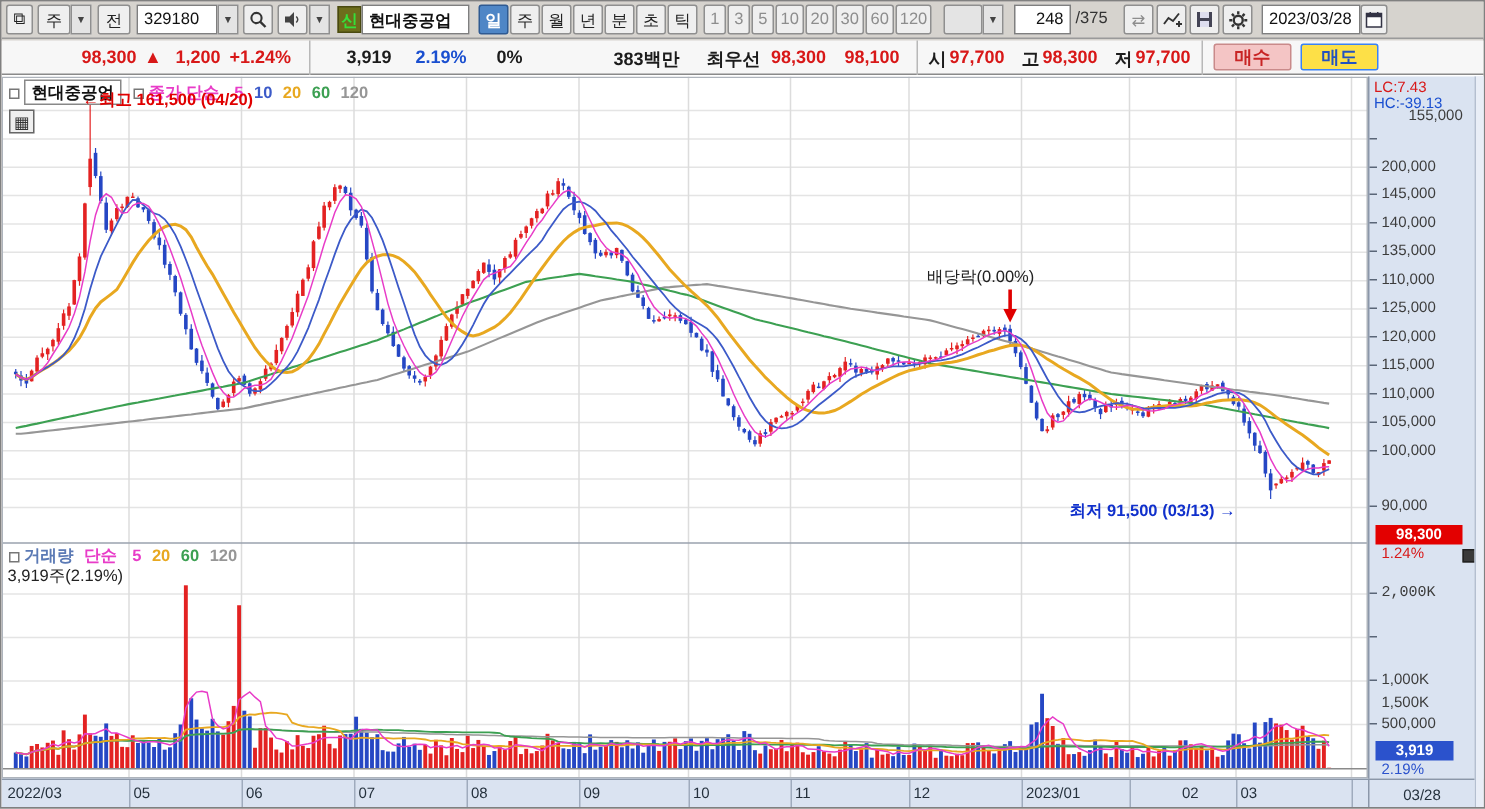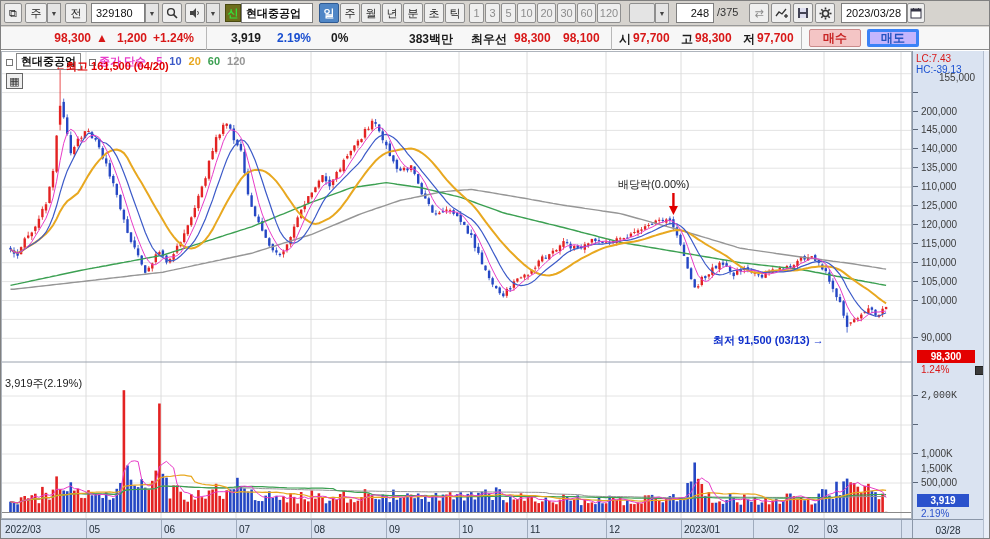--- a/index.html
+++ b/index.html
@@ -20,21 +20,21 @@
       color:#35e03a;font-size:11px;font-weight:bold;display:flex;align-items:center;justify-content:center;}
   .lbl{position:absolute;top:5px;font-size:11px;color:#333;}
   
   #row2{position:absolute;left:0;top:26px;width:990px;height:23px;background:#f7f7f7;border-bottom:1px solid #8a8a8a;font-size:12px;}
   #row2 .v{position:absolute;top:4px;font-weight:bold;}
   #row2 .red{color:#d81818;} #row2 .blue{color:#1a4fd0;} #row2 .blk{color:#1c1c1c;}
   #row2 .div{position:absolute;top:0;width:1px;height:23px;background:#b8b8b8;}
   .trade-btn{position:absolute;top:2px;width:52px;height:18px;font-size:12px;font-weight:bold;
       display:flex;align-items:center;justify-content:center;border-radius:2px;cursor:default;}
   #buybtn{background:#f4c5c5;border:1px solid #c98a8a;color:#c82424;}
-  #sellbtn{background:#c4b5fd;border:3px solid #3b82f6;color:#2252c0;}
+  #sellbtn{background:#fde047;border:1px solid #3b82f6;color:#2252c0;}
   
   #chartwrap{position:absolute;left:0;top:49px;width:990px;height:490px;background:#fff;}
   #plot{position:absolute;left:0;top:1px;}
   #yaxis{position:absolute;left:911px;top:1px;width:79px;height:468px;background:#dae3f1;border-left:1px solid #8b97a9;font-size:10px;color:#3c3c3c;}
   #ystrip{position:absolute;left:982px;top:1px;width:8px;height:489px;background:#e9eef7;border-left:1px solid #b4bfd0;}
   #xaxis{position:absolute;left:0;top:469px;width:911px;height:21px;background:#dae3f1;border-top:1px solid #8b97a9;font-size:10px;color:#24303c;}
   #corner{position:absolute;left:911px;top:469px;width:71px;height:21px;background:#dae3f1;border-top:1px solid #8b97a9;border-left:1px solid #8b97a9;
       display:flex;align-items:center;justify-content:center;font-size:10px;color:#24303c;}
   .tick{position:absolute;left:8px;white-space:nowrap;}
   .tickdash{position:absolute;left:0;width:5px;height:1px;background:#5a6678;}
@@ -965,20 +965,25 @@
         <line x1="0" x2="911" y1="461.5" y2="461.5" stroke="#8a8a8a"></line>
         <rect x="0.5" y="0.5" width="910" height="467" fill="none" stroke="#aeb4bc"></rect>
       </svg>
 
     <div class="legend" style="left:5px;top:3px">
       <span class="chk"></span><span class="namebox">현대중공업</span>
       <span class="chk" style="margin-left:5px"></span><span style="color:#e83cc8;font-weight:bold">종가 단순</span>
       <span id="pricemas"><span style="color: rgb(232, 60, 200); font-weight: bold; margin-left: 7px;">5</span><span style="color: rgb(60, 90, 200); font-weight: bold; margin-left: 7px;">10</span><span style="color: rgb(232, 168, 32); font-weight: bold; margin-left: 7px;">20</span><span style="color: rgb(60, 160, 82); font-weight: bold; margin-left: 7px;">60</span><span style="color: rgb(150, 150, 150); font-weight: bold; margin-left: 7px;">120</span></span>
     </div>
     <div id="gridicon">▦</div>
+    <div class="legend" style="left:5px;top:313px">
+      <span class="chk"></span><span style="color:#5b7ab5;font-weight:bold">거래량</span>
+      <span style="color:#e83cc8;font-weight:bold;margin-left:4px">단순</span>
+      <span id="volmas"><span style="color: rgb(232, 60, 200); font-weight: bold; margin-left: 7px;">5</span><span style="color: rgb(232, 168, 32); font-weight: bold; margin-left: 7px;">20</span><span style="color: rgb(60, 160, 82); font-weight: bold; margin-left: 7px;">60</span><span style="color: rgb(150, 150, 150); font-weight: bold; margin-left: 7px;">120</span></span>
+    </div>
     <div class="legend" style="left:4px;top:326px;color:#222">3,919주(2.19%)</div>
 
     <div class="ann" style="left:54px;top:9px;color:#e00000;font-weight:bold">←최고 161,500 (04/20)</div>
     <div class="ann" style="left:617px;top:127px;color:#222">배당락(0.00%)</div>
     <div class="ann" style="left:712px;top:283px;color:#1030cc;font-weight:bold">
       <span>최저 91,500 (03/13)</span> <span>→</span>
     </div>
 
     <div id="yaxis">
       <div id="lc">LC:7.43</div>

